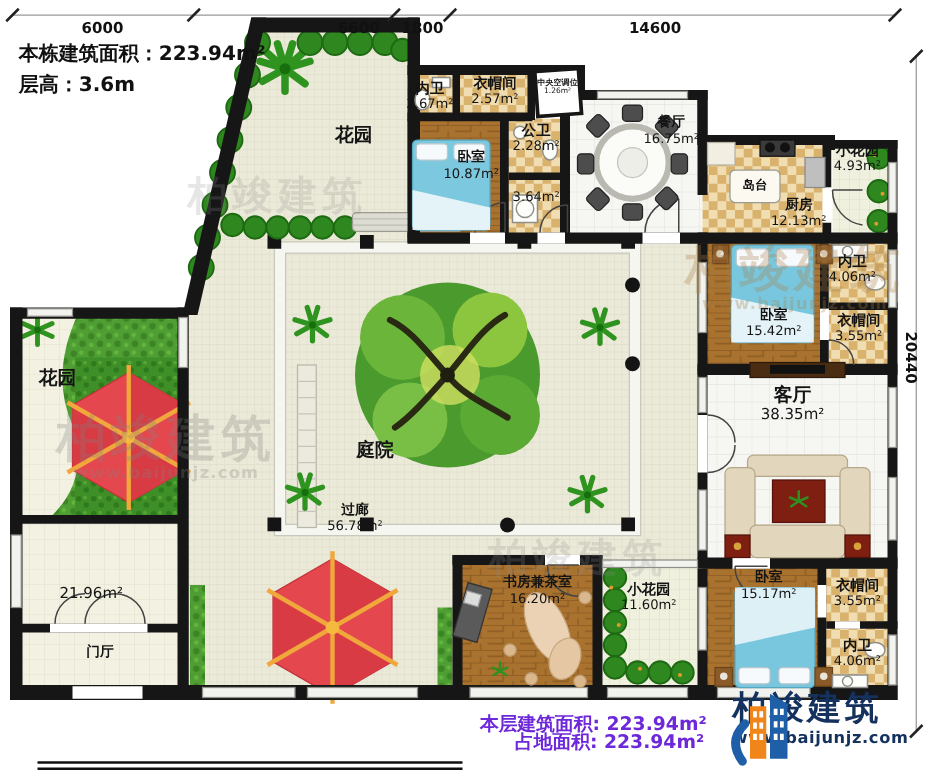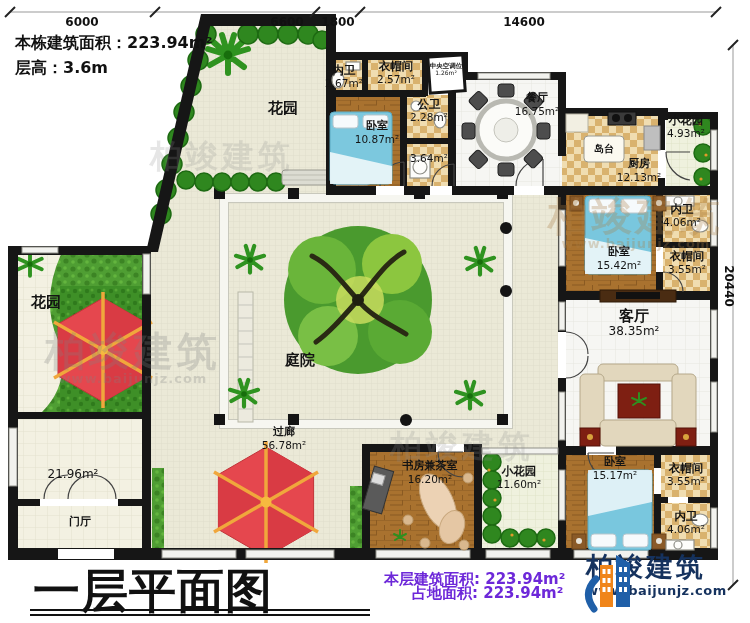--- a/index.html
+++ b/index.html
@@ -529,21 +529,21 @@
   <div class="rlab lg" style="left:634px; top:308px;">
       <span class="rn">客厅</span>
       <span class="ra" style="font-size:12px;">38.35m²</span>
     </div>
   <div class="rlab lg" style="left:300px; top:352px;text-align:center;">
       <span class="rn">庭院</span>
     </div>
   <div class="rlab lg" style="left:46px; top:294px;">
       <span class="rn">花园</span>
     </div>
-  <div class="rlab md" style="left:284px; top:426px;">
+  <div class="rlab md" style="left:284px; top:402px;">
       <span class="rn">过廊</span>
       <span class="ra">56.78m²</span>
     </div>
   <div class="rlab" style="left:73px; top:468px;">
       <span class="ra" style="font-size:12px;">21.96m²</span>
     </div>
   <div class="rlab md" style="left:80px; top:516px;">
       <span class="rn">门厅</span>
     </div>
   <div class="rlab md" style="left:430px; top:460px;">
@@ -560,21 +560,20 @@
     </div>
   <div class="rlab" style="left:686px; top:462px;">
       <span class="rn">衣帽间</span>
       <span class="ra">3.55m²</span>
     </div>
   <div class="rlab" style="left:686px; top:510px;">
       <span class="rn">内卫</span>
       <span class="ra">4.06m²</span>
     </div>
 
-  <div class="ft-title">一层平面图</div>
   <div class="ft-underline"></div>
   <div class="ft-area" style="top:570px;">本层建筑面积: 223.94m²</div>
   <div class="ft-area" style="top:584px;padding-left:28px;">占地面积: 223.94m²</div>
 
   <div class="logo">
     <svg width="56" height="64" viewBox="0 0 56 64">
       <path d="M14,58 Q2,42 16,28" stroke="#1f5fa8" stroke-width="7" fill="none" stroke-linecap="round"></path>
       <rect x="20" y="14" width="13" height="42" fill="#f08519"></rect>
       <rect x="22.5" y="18" width="3" height="5" fill="#fff"></rect>
         <rect x="27.5" y="18" width="3" height="5" fill="#fff"></rect>

